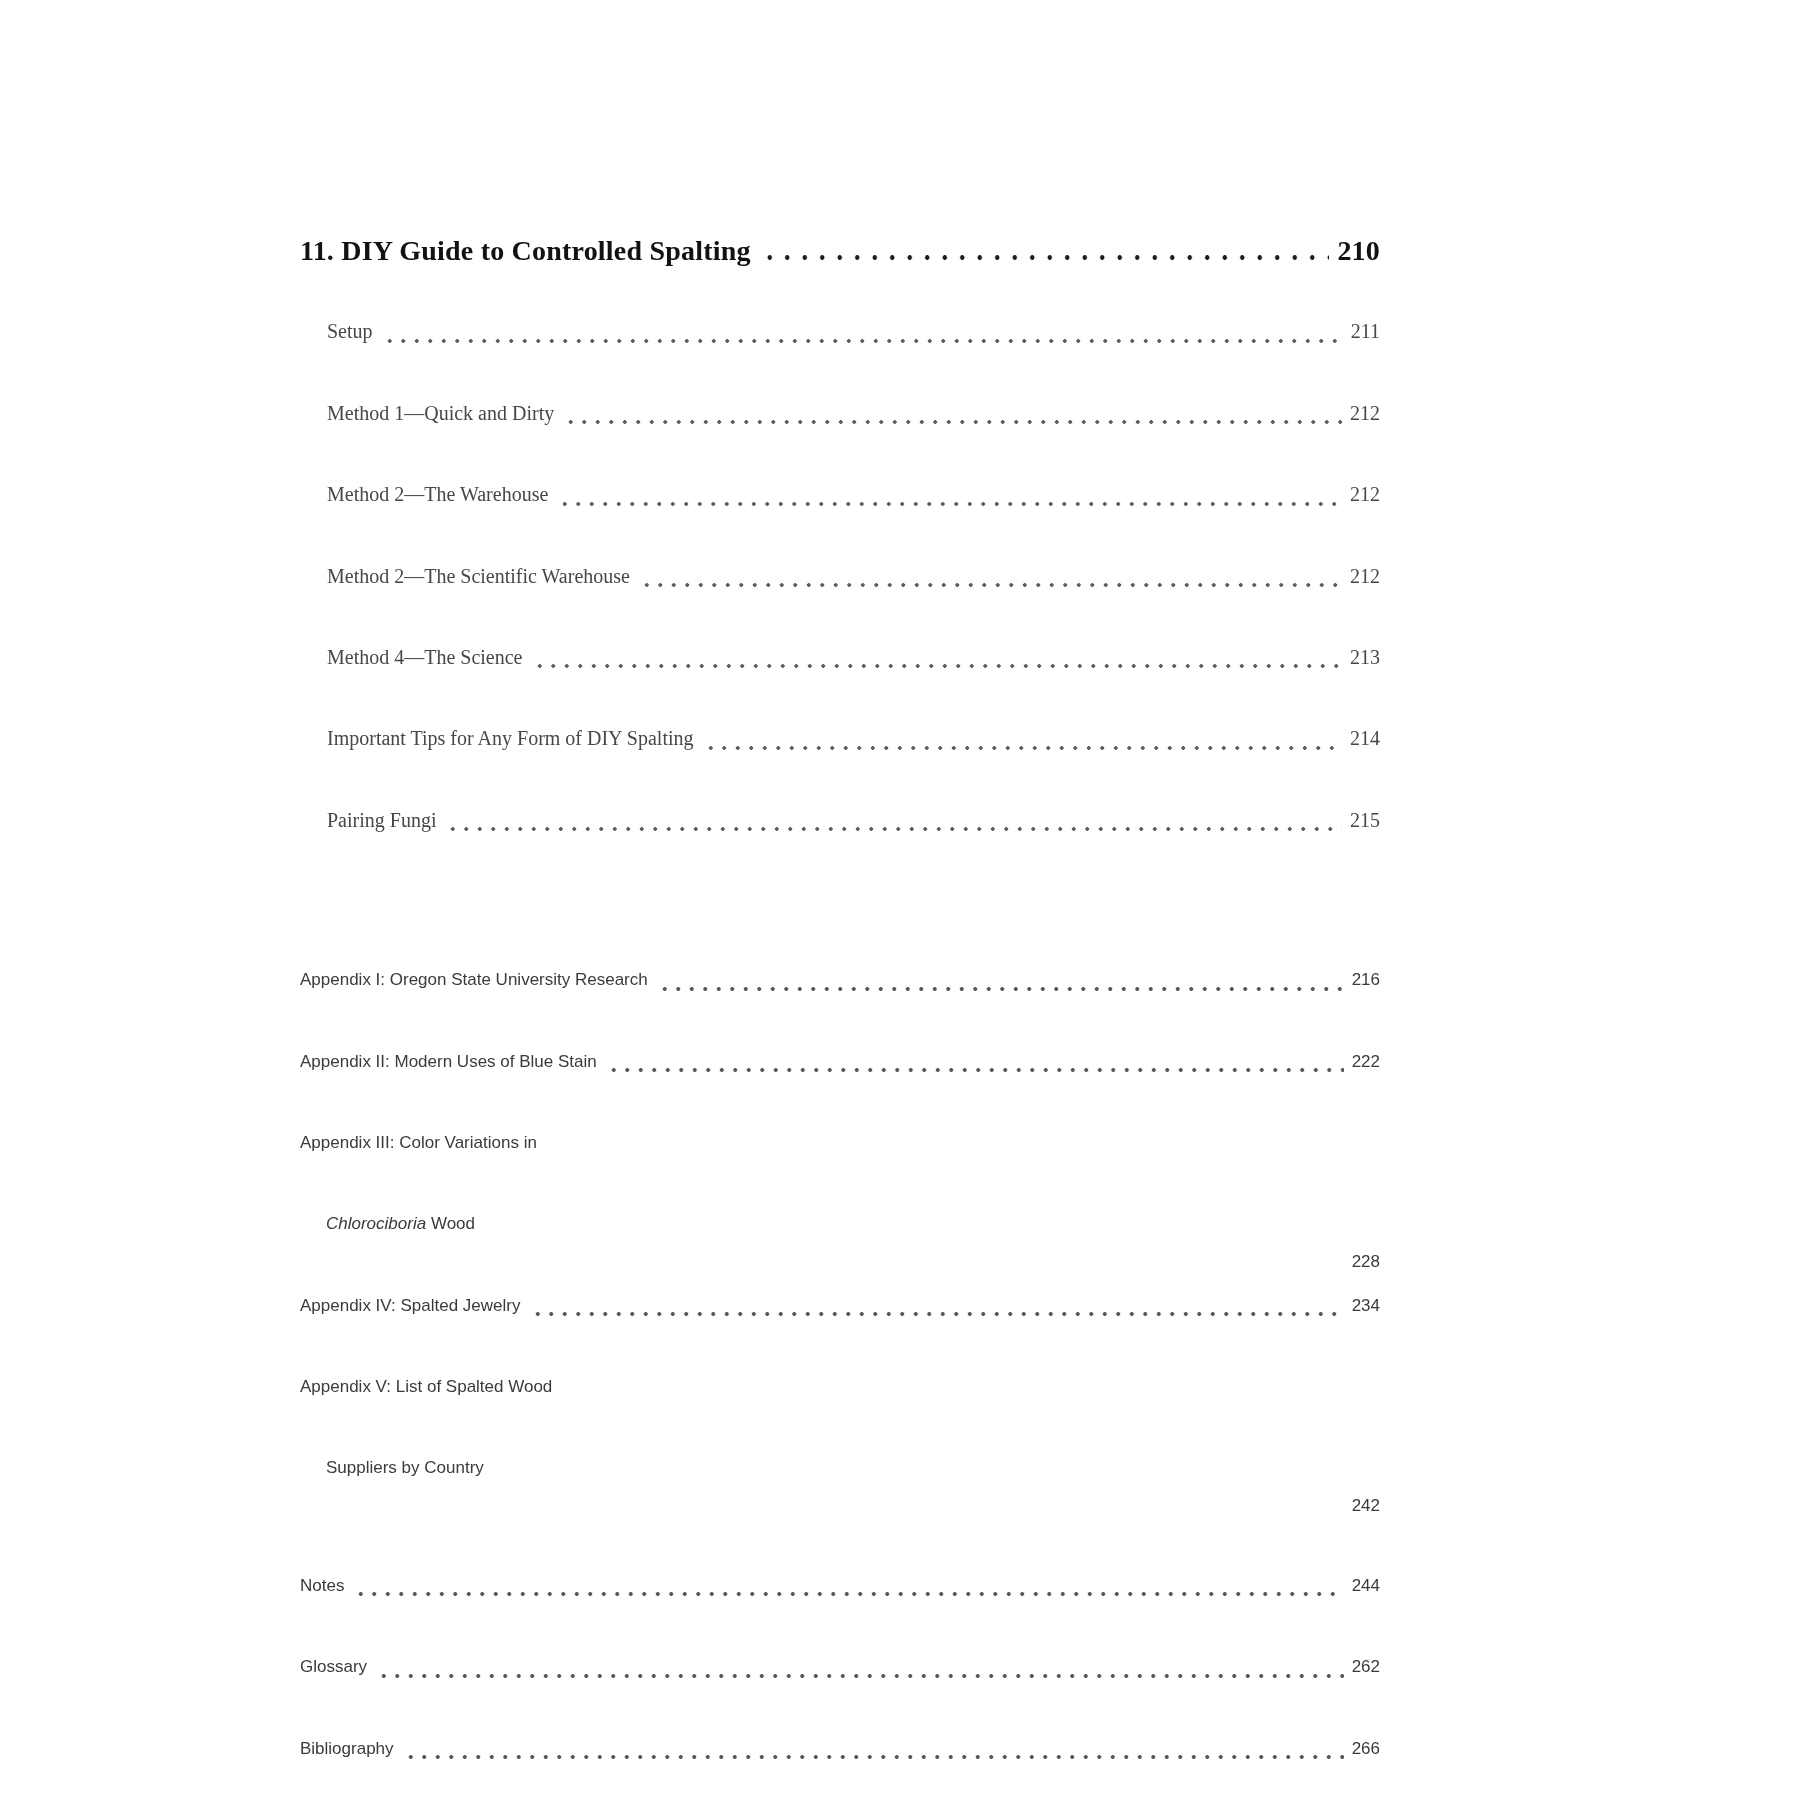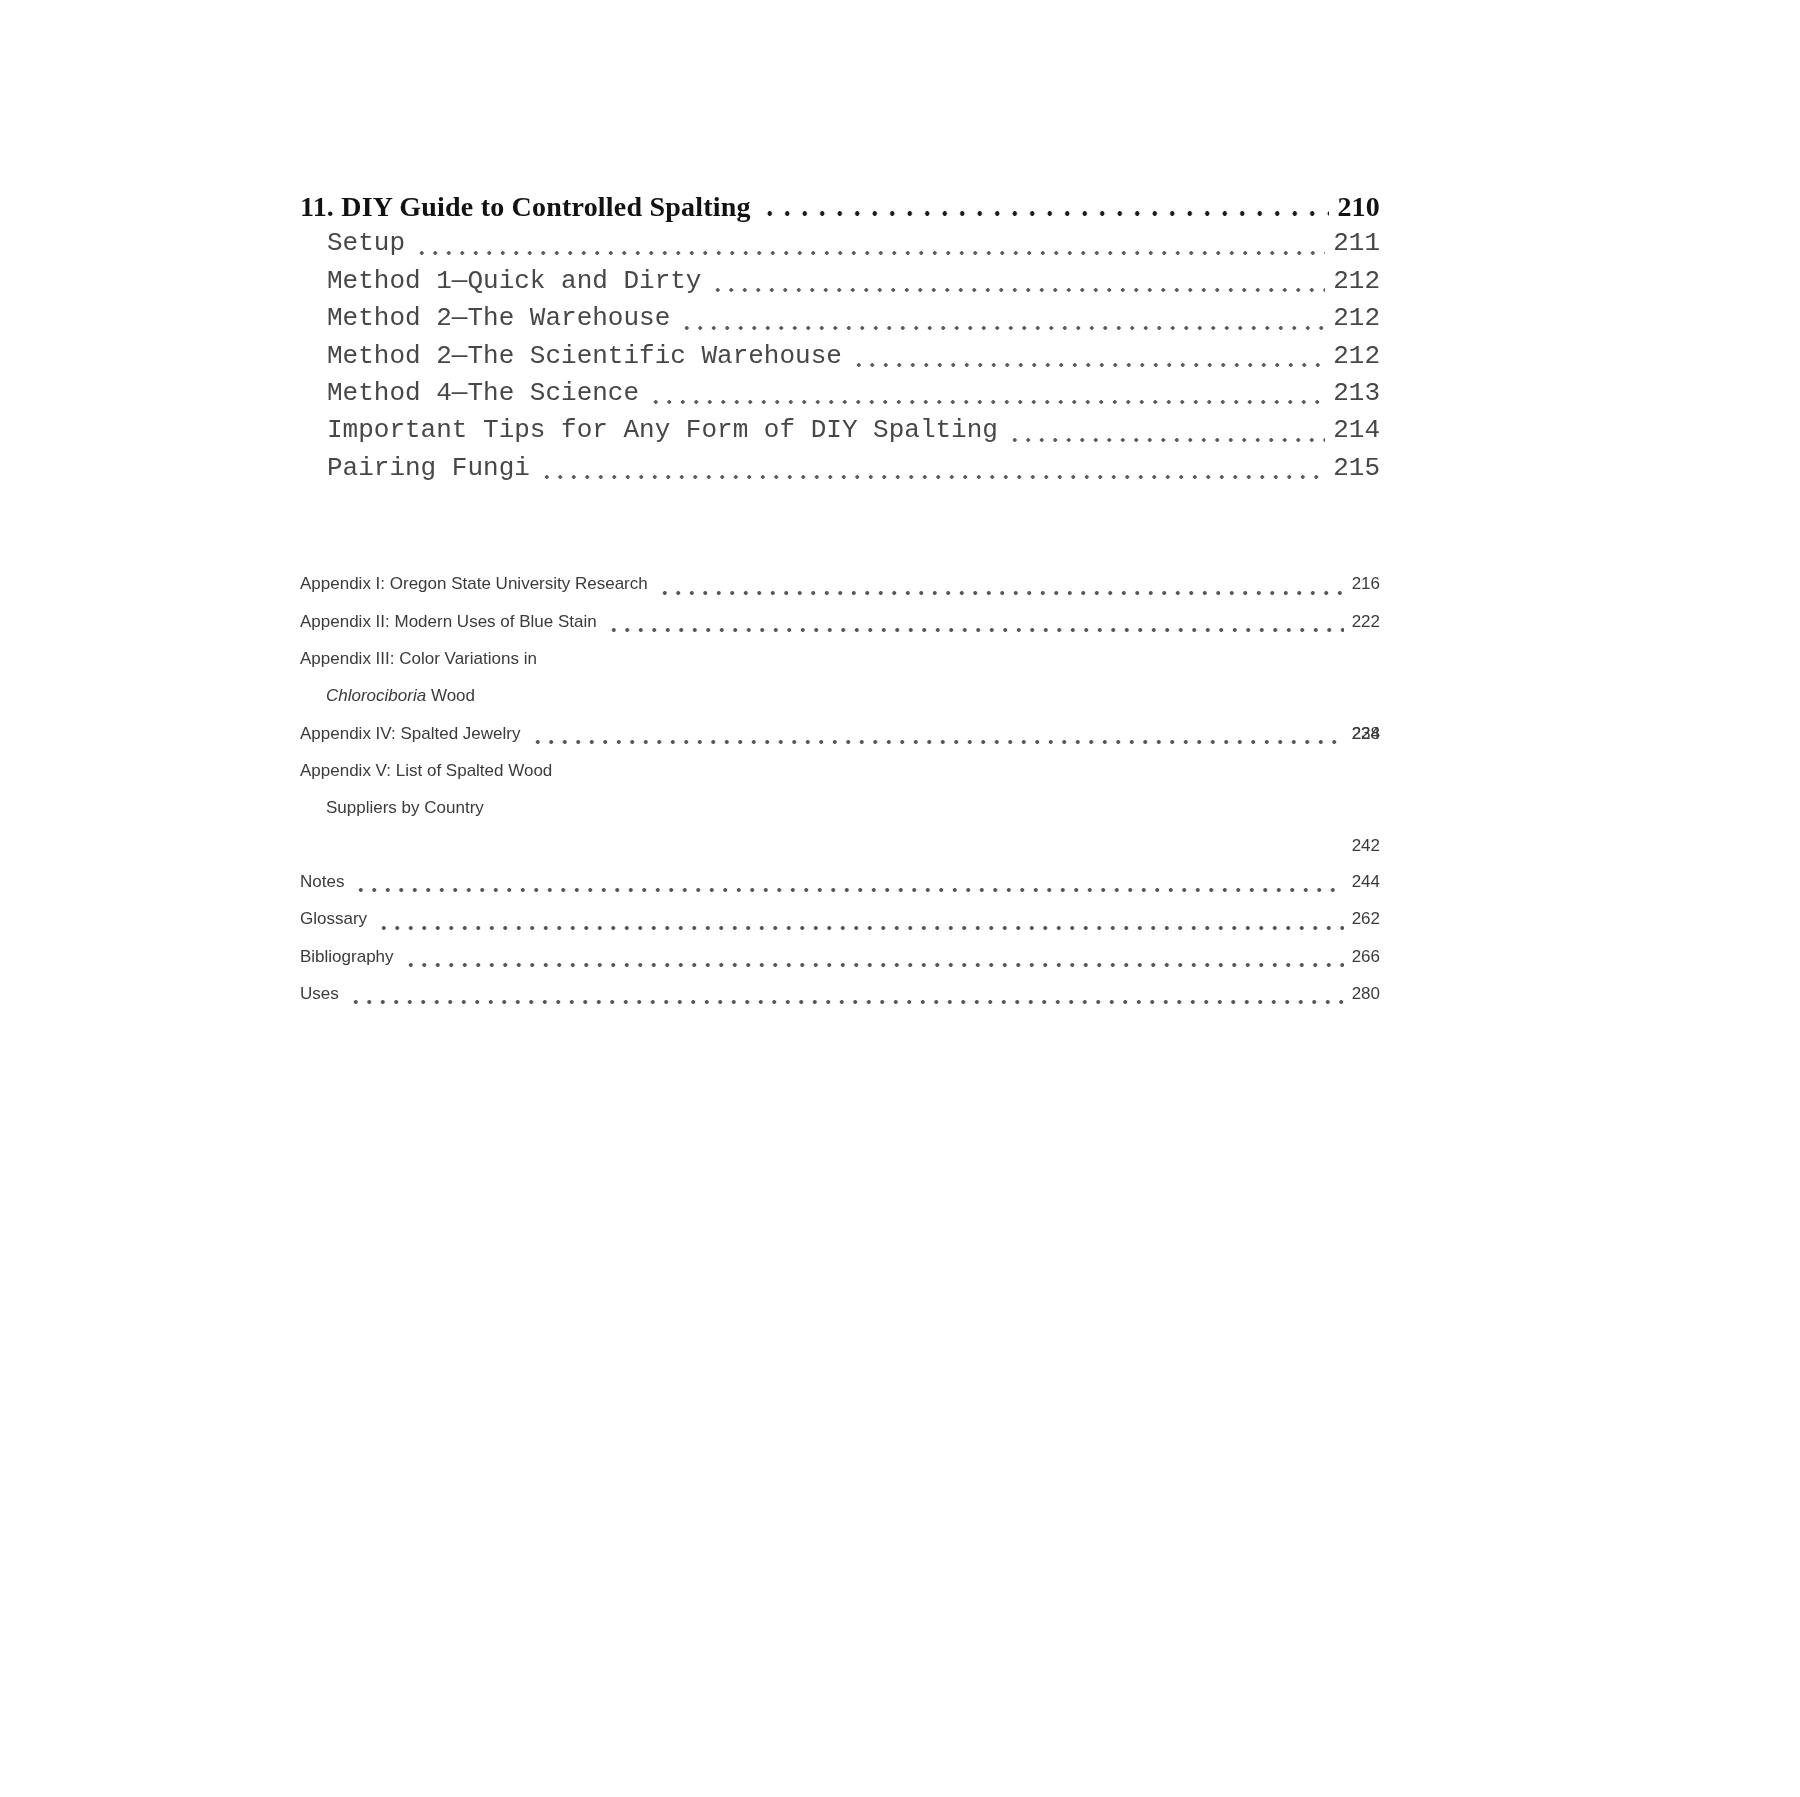--- a/index.html
+++ b/index.html
@@ -20,20 +20,21 @@
     position: absolute;
     left: 300px;
     top: 188px;
     width: 1080px;
   }
   .row {
     display: flex;
     height: 37.4px;
     line-height: 37.4px;
     white-space: nowrap;
+    margin-top: 44px;
   }
   .label { flex: 0 0 auto; }
   .leader {
     flex: 1 1 auto;
     margin-left: 10px;
     margin-right: 8px;
     background-image: radial-gradient(circle, #575757 1.7px, transparent 2.2px);
     background-size: 13.5px 6px;
     background-repeat: repeat-x;
     background-position: left calc(100% - 7px);
@@ -52,22 +53,22 @@
     letter-spacing: 0.2px;
   }
   .chapter .leader {
     background-image: radial-gradient(circle, #1c1c1c 2.1px, transparent 2.6px);
     background-size: 17.5px 7px;
     background-position: left calc(100% - 8px);
   }
 
   
   .sub {
-    font-family: Liberation Mono, monospace;
-    font-size: 26px;
+    font-family: Liberation Serif, serif;
+    font-size: 20px;
     color: #474747;
     padding-left: 27px;
   }
   .sub .leader {
     background-image: radial-gradient(circle, #5e5e5e 1.6px, transparent 2.1px);
   }
 
   
   .main-item {
     font-family: "Liberation Sans", "DejaVu Sans", sans-serif;

